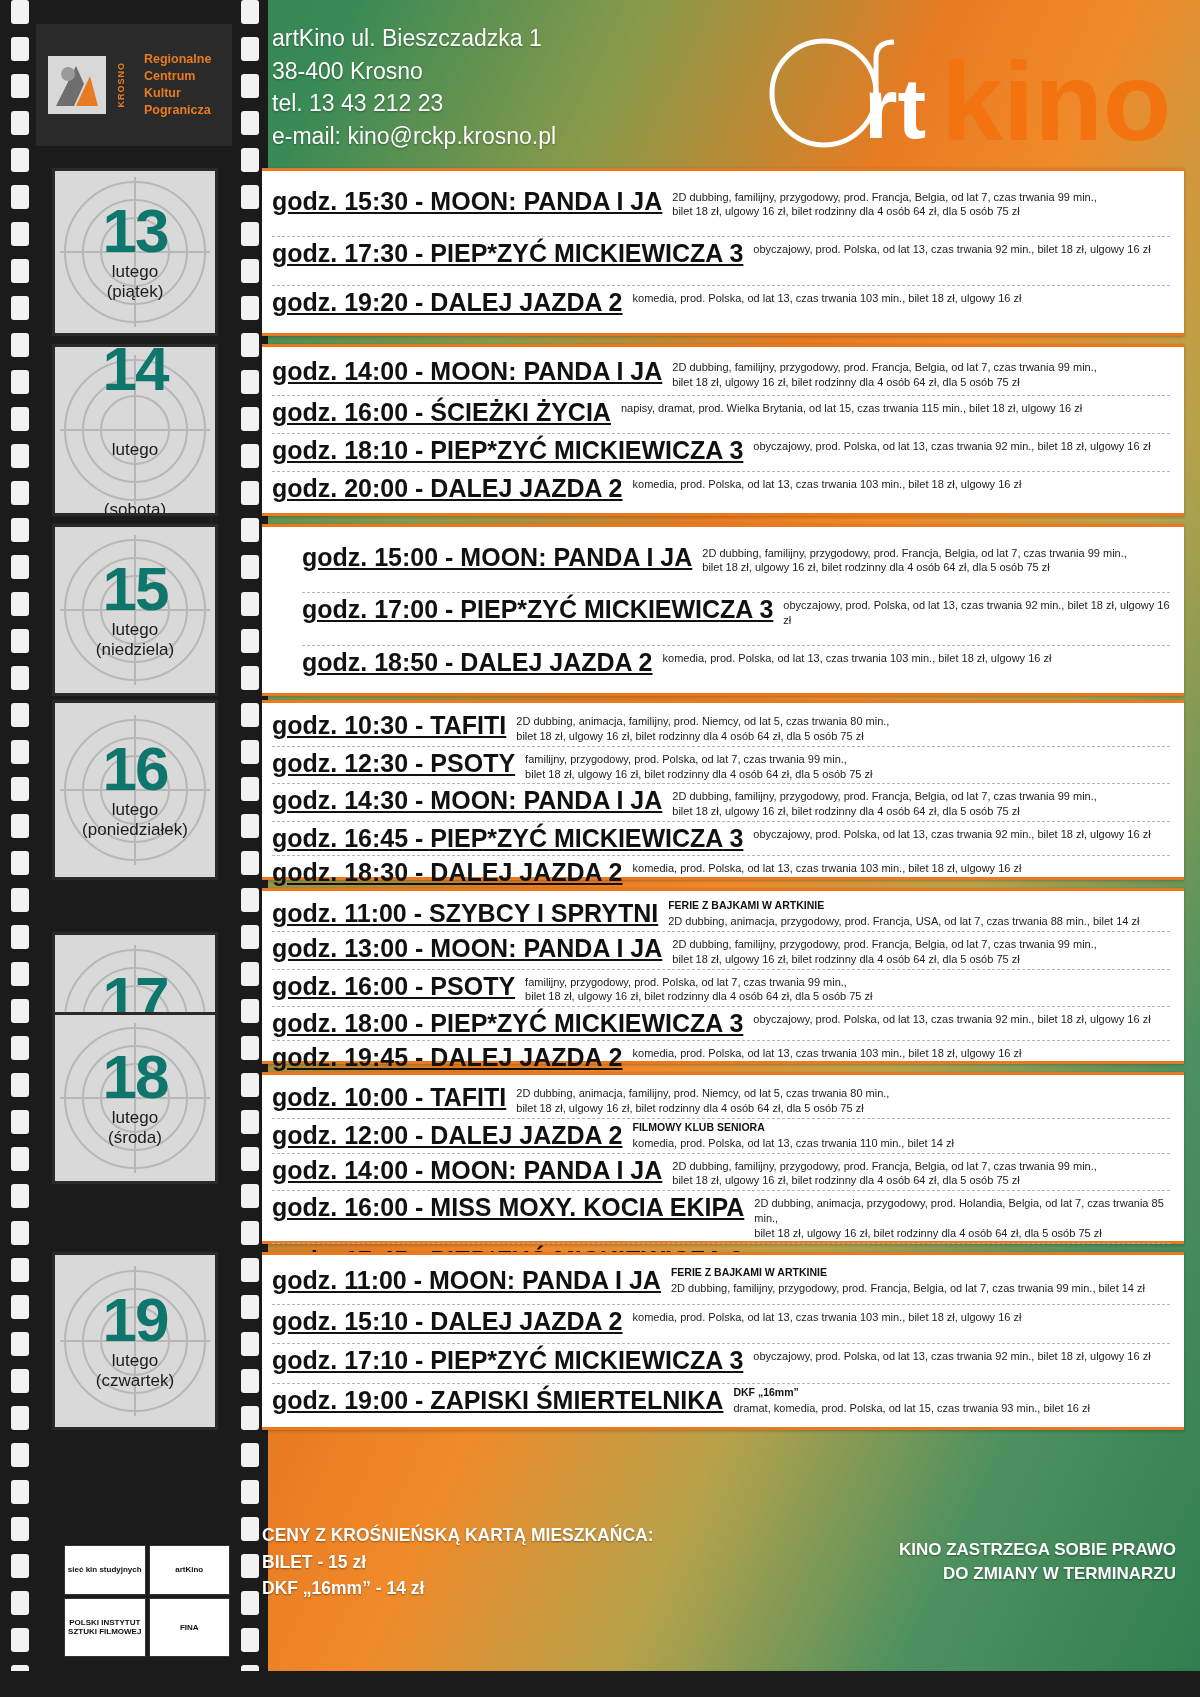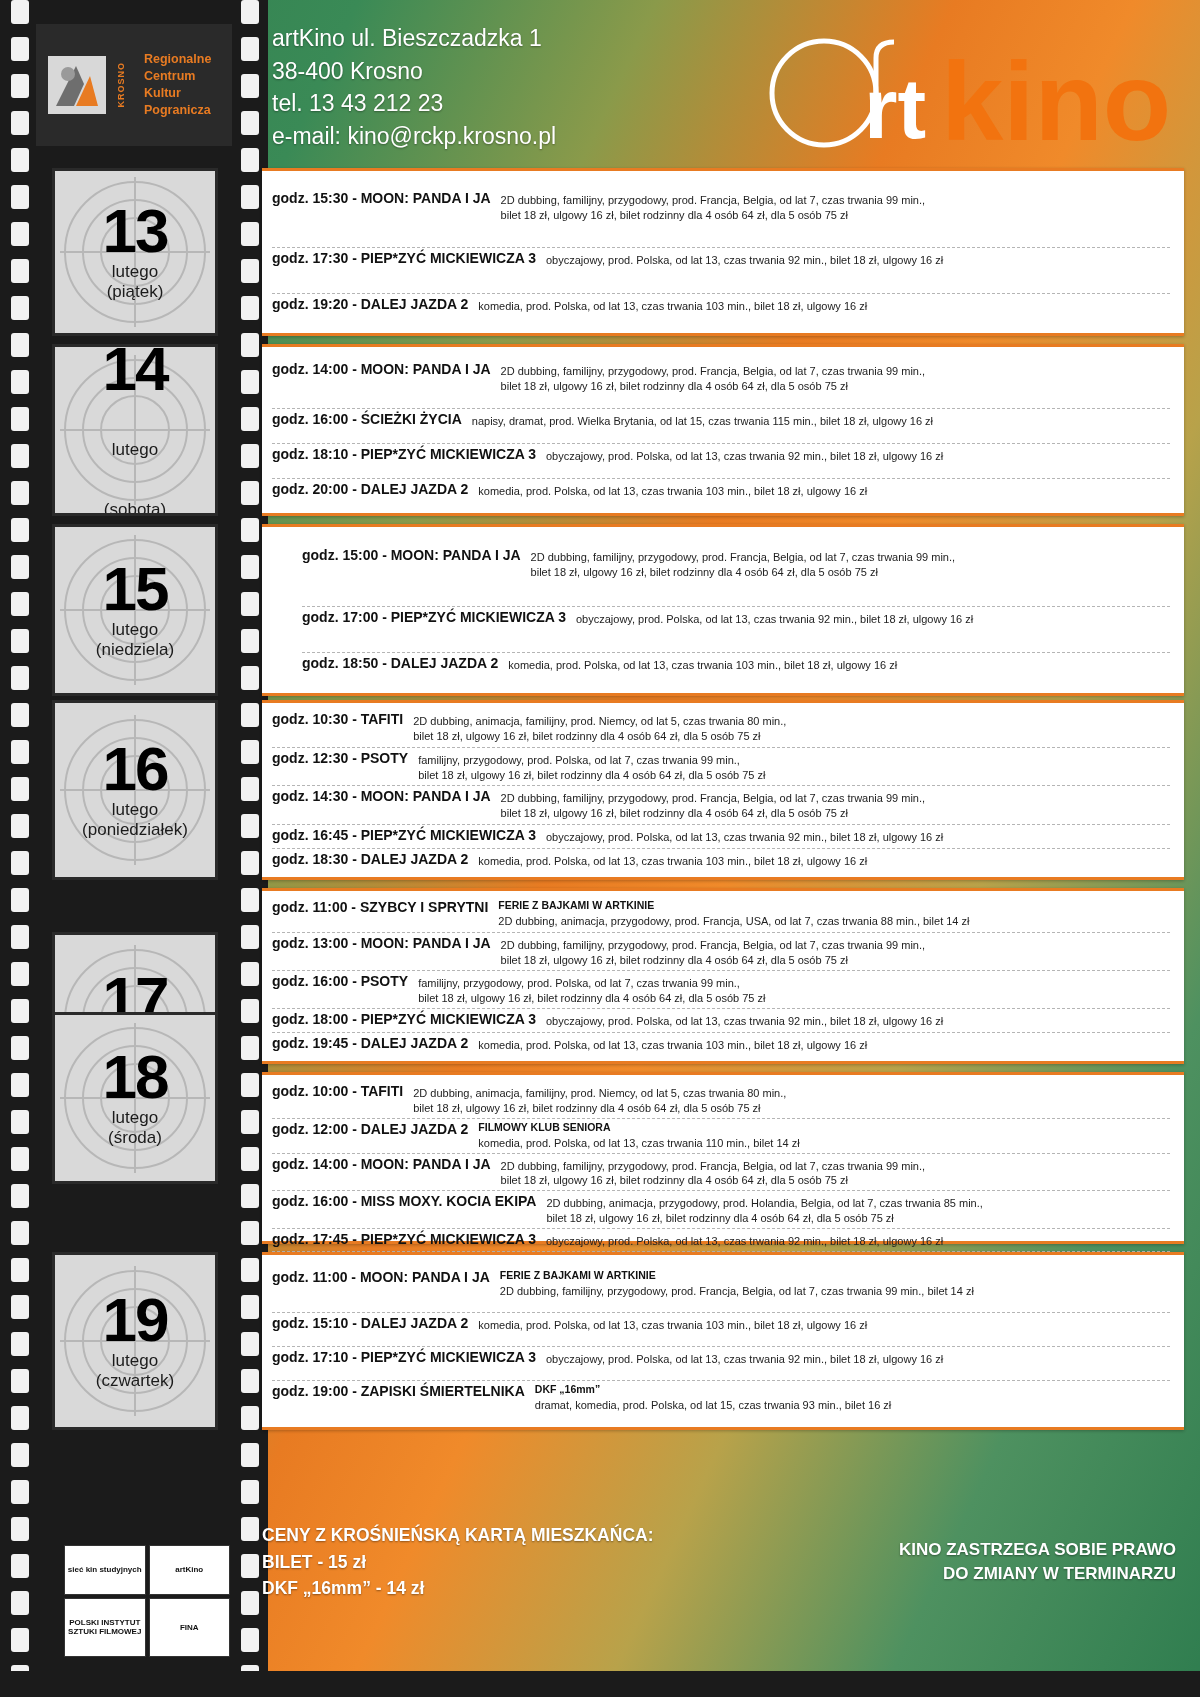--- a/index.html
+++ b/index.html
@@ -54,39 +54,39 @@
     position: absolute; left: 52px; width: 166px;
     background: #d9d9d9; border: 3px solid #2a2a2a;
     display: flex; flex-direction: column; align-items: center; justify-content: center;
     overflow: hidden;
   }
   .day-tile .rings {
     position: absolute; left: 50%; top: 50%; transform: translate(-50%,-50%);
     width: 150px; height: 150px; opacity: .45;
   }
   .day-num {
-    position: relative; font-size: 62px; font-weight: bold; color: #000000; line-height: .95;
+    position: relative; font-size: 62px; font-weight: bold; color: #0f766e; line-height: .95;
     letter-spacing: -2px;
   }
   .day-month { position: relative; font-size: 17px; color: #1b1b1b; margin-top: 2px;}
   .day-name { position: relative; font-size: 17px; color: #1b1b1b; }
   
   .panel {
     position: absolute; left: 262px; right: 16px;
     background: #ffffff;
     border-top: 3px solid #e87b22; border-bottom: 3px solid #e87b22;
     box-shadow: 0 1px 3px rgba(0,0,0,.25);
     padding: 6px 14px 6px 10px;
     display: flex; flex-direction: column; justify-content: space-around;
   }
   .show { display: flex; align-items: flex-start; position: relative; padding: 2px 0; }
   .show + .show { border-top: 1px dashed #b5b5b5; }
   .show-title {
-    font-size: 14px; font-weight: bold; color: #111; white-space: nowrap;
-    flex: 0 0 auto; padding-right: 10px;
+    font-size: 25px; font-weight: bold; color: #111; white-space: nowrap;
+    flex: 0 0 auto; padding-right: 10px; text-decoration: underline;
   }
   .show-desc { font-size: 11px; color: #222; line-height: 1.35; padding-top: 3px; }
   .show-tag { font-size: 10.5px; font-weight: bold; color: #111; }
   
   .prices {
     position: absolute; left: 262px; bottom: 96px; width: 520px;
     color: #ffffff; font-size: 17.5px; font-weight: bold; line-height: 1.5;
     text-shadow: 0 1px 2px rgba(0,0,0,.4);
   }
   .disclaimer {

